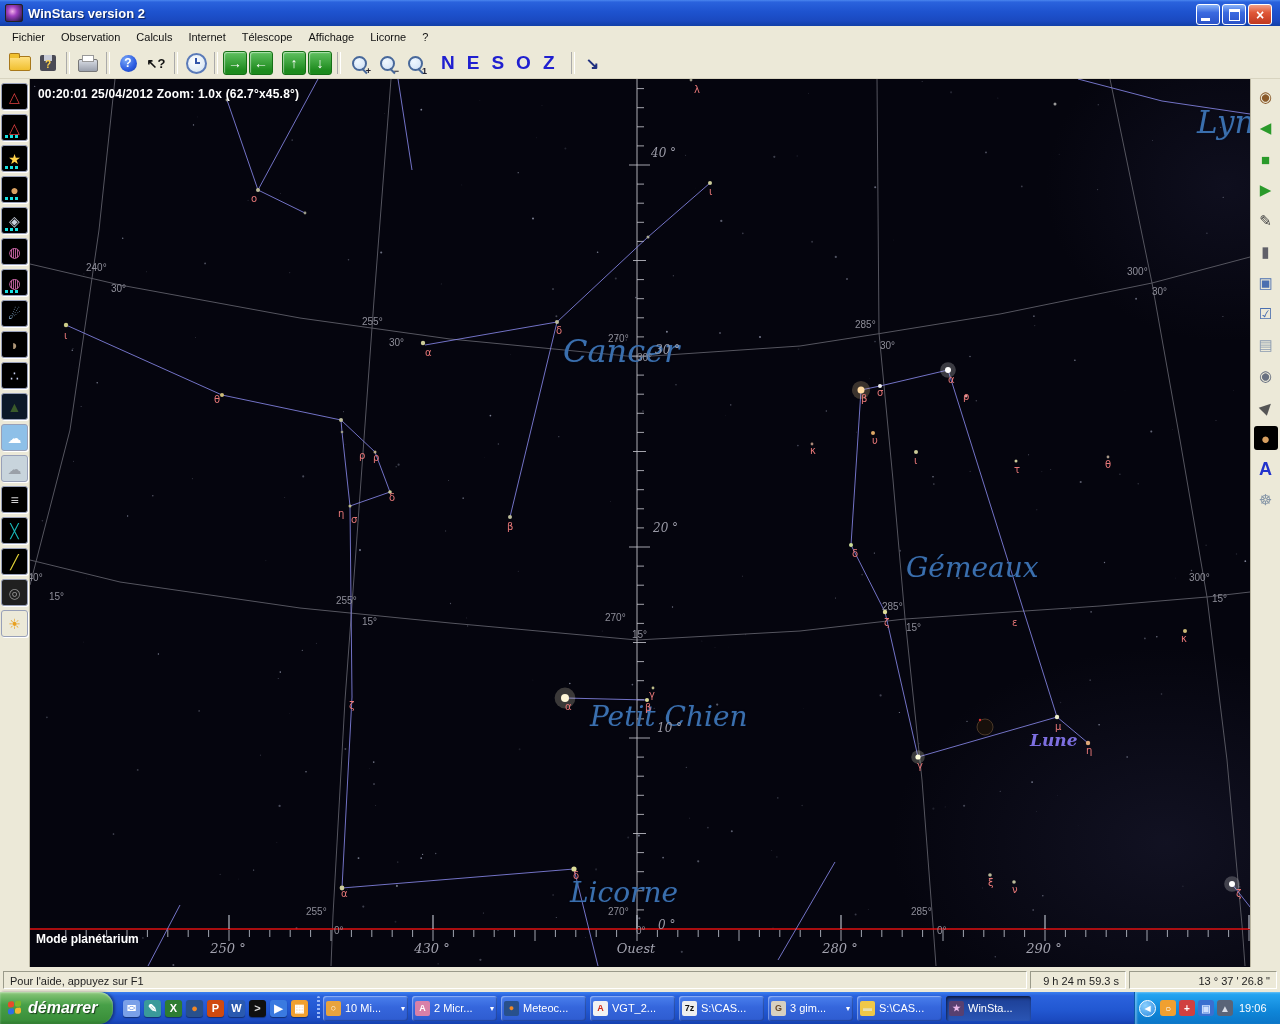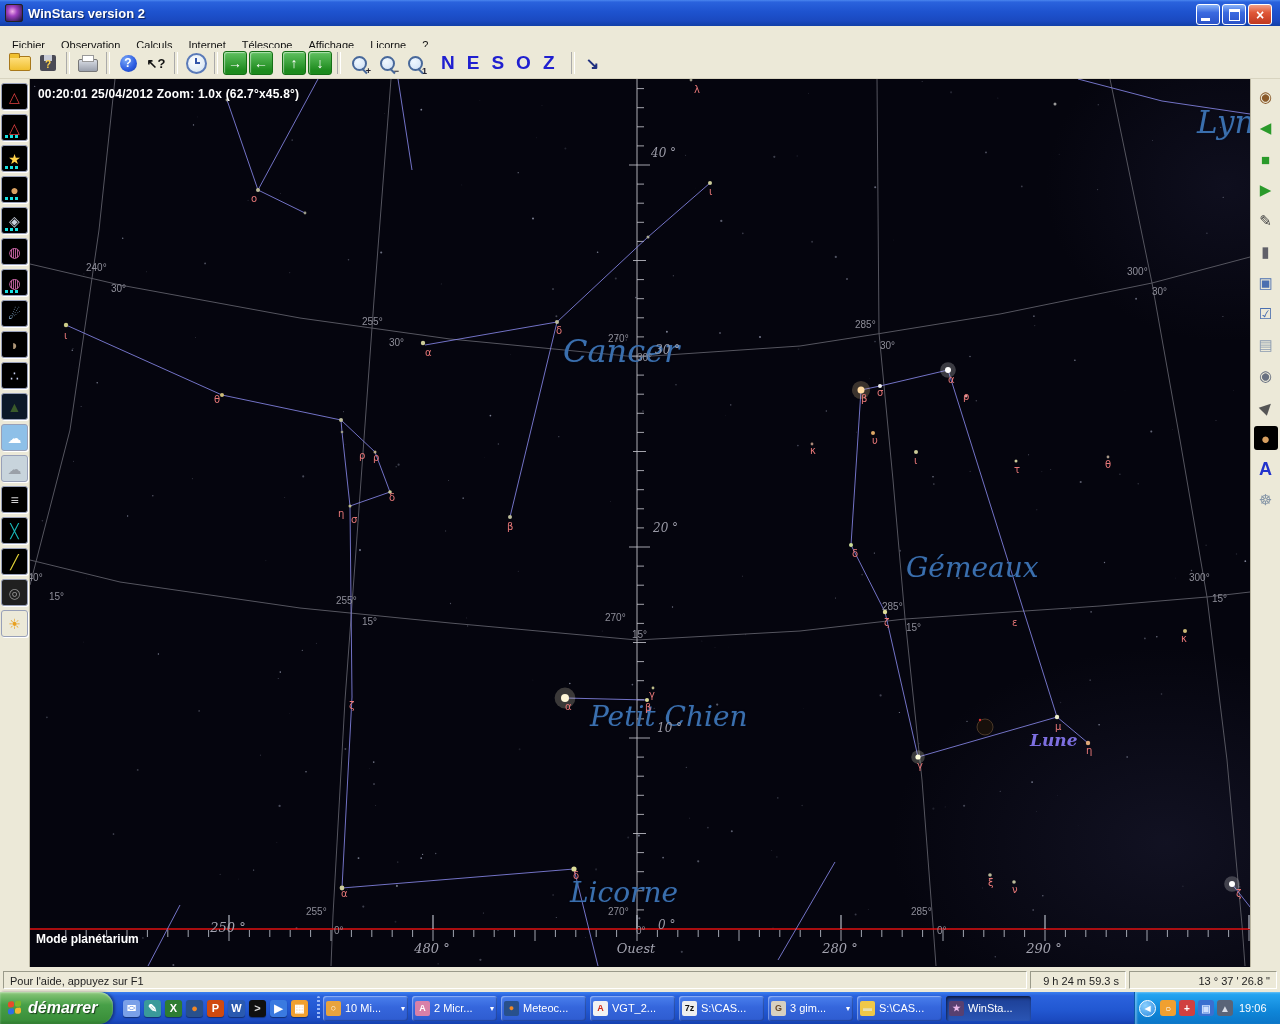--- a/index.html
+++ b/index.html
@@ -16,21 +16,21 @@
   #winbtns{position:absolute;right:8px;top:4px;display:flex;gap:2px;}
   .wb{width:22px;height:19px;border:1px solid #fff;border-radius:3px;position:relative;
       display:flex;align-items:center;justify-content:center;}
   .wb.blue{background:linear-gradient(180deg,#8ab4f8,#3a6ae0 40%,#2a52c8);}
   .wb.red{background:linear-gradient(180deg,#f0a088,#e05838 40%,#c03820);}
   .wb .minbar{position:absolute;left:4px;bottom:3px;width:9px;height:3px;background:#fff;}
   .wb .restbox{width:9px;height:8px;border:1px solid #fff;border-top:3px solid #fff;}
   .wb.red span{color:#fff;font-weight:bold;font-size:14px;line-height:14px;}
   
   #menubar{position:absolute;left:0;top:26px;width:1280px;height:22px;background:#ece9d8;
-    display:flex;align-items:center;padding-left:4px;box-sizing:border-box;font-size:11px;color:#111;margin-top:8px;}
+    display:flex;align-items:center;padding-left:4px;box-sizing:border-box;font-size:11px;color:#111;}
   .mi{padding:3px 8px;cursor:default;}
   
   #toolbar{position:absolute;left:0;top:48px;width:1280px;height:31px;background:#ece9d8;
     display:flex;align-items:center;padding-left:6px;box-sizing:border-box;border-bottom:1px solid #d8d4c0;}
   .tb{width:26px;height:25px;display:flex;align-items:center;justify-content:center;position:relative;margin:0 1px;}
   .tsep{width:2px;height:22px;margin:0 4px;border-left:1px solid #aaa;border-right:1px solid #fff;}
   .ic-folder{width:20px;height:13px;background:linear-gradient(180deg,#ffe080,#f0c030);border:1px solid #a8781a;border-radius:2px;position:relative;}
   .ic-folder:before{content:"";position:absolute;left:-1px;top:-4px;width:9px;height:4px;background:#f0c030;border:1px solid #a8781a;border-bottom:none;border-radius:2px 2px 0 0;}
   .ic-floppy{width:16px;height:16px;background:#4a4a55;border-radius:2px;position:relative;}
   .ic-floppy:before{content:"";position:absolute;left:4px;top:0;width:8px;height:6px;background:#c8ccd8;}
@@ -781,22 +781,22 @@
         <span class="glab" style="left: 304px; top: 846px;">0°</span>
         <span class="glab" style="left: 578px; top: 827px;">270°</span>
         <span class="glab" style="left: 606px; top: 846px;">0°</span>
         <span class="glab" style="left: 881px; top: 827px;">285°</span>
         <span class="glab" style="left: 907px; top: 846px;">0°</span>
         <span class="mlab" style="left: 621px; top: 67px;">40 °</span>
         <span class="mlab" style="left: 625px; top: 264px;">30 °</span>
         <span class="mlab" style="left: 623px; top: 442px;">20 °</span>
         <span class="mlab" style="left: 627px; top: 642px;">10 °</span>
         <span class="mlab" style="left: 628px; top: 839px;">0 °</span>
-        <span class="slab" style="left: 198px; top: 841px; transform: translateX(-50%); text-align: right;">250 °</span>
-        <span class="slab" style="left: 402px; top: 862px; transform: translateX(-50%);">480 °</span>
+        <span class="slab" style="left: 198px; top: 862px; transform: translateX(-50%); text-align: right;">250 °</span>
+        <span class="slab" style="left: 402px; top: 862px; transform: translateX(-50%);">430 °</span>
         <span class="slab" style="left: 606px; top: 862px; transform: translateX(-50%);">Ouest</span>
         <span class="slab" style="left: 810px; top: 862px; transform: translateX(-50%);">280 °</span>
         <span class="slab" style="left: 1014px; top: 862px; transform: translateX(-50%);">290 °</span>
       </div>
     <div id="skystatus">00:20:01  25/04/2012   Zoom: 1.0x (62.7°x45.8°)</div>
     <div id="modelabel">Mode planétarium</div>
   </div>
 
   <div id="statusbar">
     <div class="sp" id="sp-help">Pour l'aide, appuyez sur F1</div>

